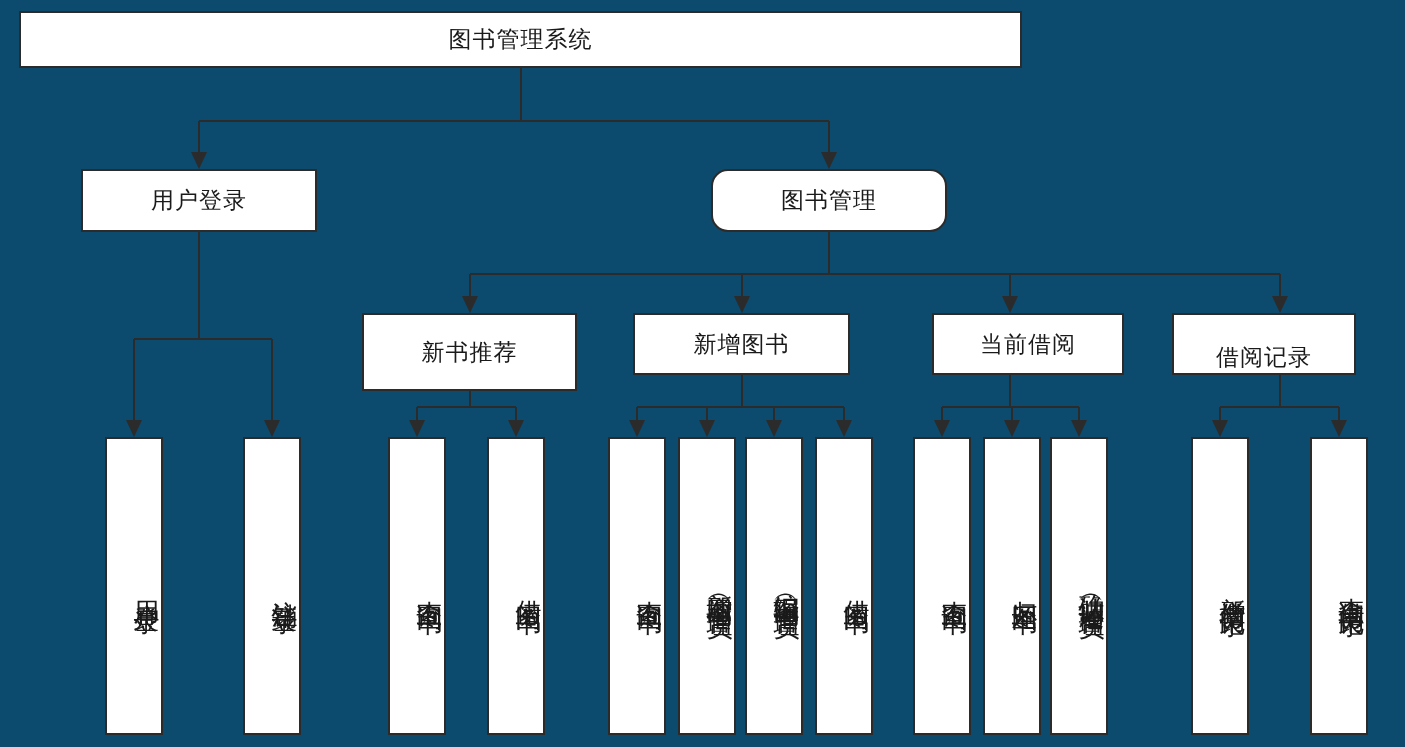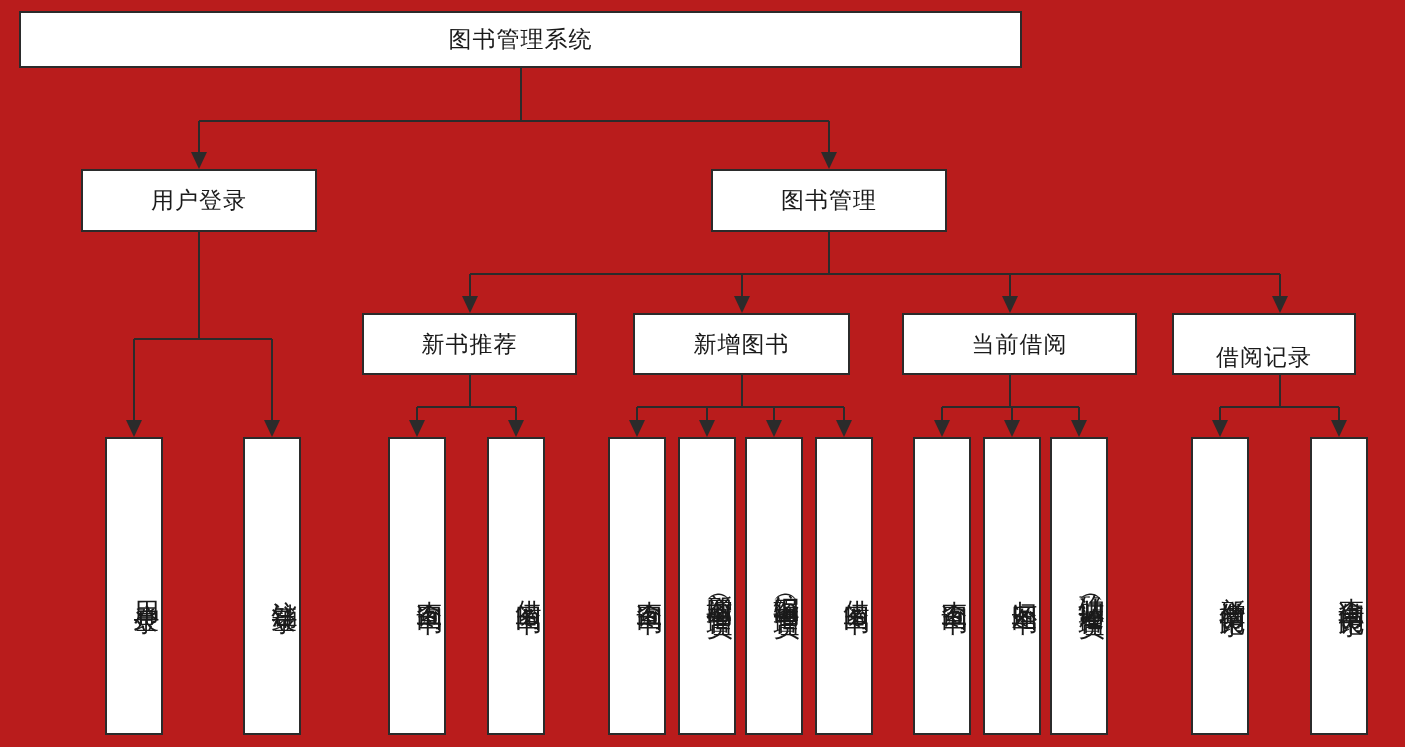--- a/index.html
+++ b/index.html
@@ -61,21 +61,21 @@
     bottom: 6px;
     font-size: 17px;
     color: #b9b9b9;
     white-space: nowrap;
     letter-spacing: 0.5px;
   }
 </style>
 </head>
 <body>
 
-<div id="canvas" style="background: #b91c1c;">
+<div id="canvas" style="background: #0c4a6e;">
 
   <svg id="edges" viewBox="0 0 1405 747" xmlns="http://www.w3.org/2000/svg">
       <path d="M 521 68 L 521 121" stroke="#2b2b2b" stroke-width="2.5" fill="none" shape-rendering="crispEdges"></path>
       <path d="M 199 121 L 829 121" stroke="#2b2b2b" stroke-width="2.5" fill="none" shape-rendering="crispEdges"></path>
       <path d="M 199 121 L 199 153" stroke="#2b2b2b" stroke-width="2.5" fill="none" shape-rendering="crispEdges"></path>
       <polygon points="191,152 207,152 199,169" fill="#2b2b2b"></polygon>
       <path d="M 829 121 L 829 153" stroke="#2b2b2b" stroke-width="2.5" fill="none" shape-rendering="crispEdges"></path>
       <polygon points="821,152 837,152 829,169" fill="#2b2b2b"></polygon>
       <path d="M 199 232 L 199 339" stroke="#2b2b2b" stroke-width="2.5" fill="none" shape-rendering="crispEdges"></path>
       <path d="M 134 339 L 272 339" stroke="#2b2b2b" stroke-width="2.5" fill="none" shape-rendering="crispEdges"></path>
@@ -125,30 +125,30 @@
       <polygon points="1331,420 1347,420 1339,437" fill="#2b2b2b"></polygon>
     </svg>
 
   <div id="nodes">
       <div class="node h" style="left: 19px; top: 11px; width: 1003px; height: 57px; border-color: rgb(43, 43, 43);">
         <span class="htext">图书管理系统</span>
       </div>
       <div class="node h" style="left: 81px; top: 169px; width: 236px; height: 63px; border-color: rgb(43, 43, 43);">
         <span class="htext">用户登录</span>
       </div>
-      <div class="node h" style="left: 711px; top: 169px; width: 236px; height: 63px; border-color: rgb(43, 43, 43);">
+      <div class="node h" style="left: 711px; top: 169px; width: 236px; height: 63px; border-color: rgb(43, 43, 43); border-radius: 17px;">
         <span class="htext">图书管理</span>
       </div>
-      <div class="node h" style="left: 362px; top: 313px; width: 215px; height: 62px; border-color: rgb(43, 43, 43); justify-content: center;">
+      <div class="node h" style="left: 362px; top: 313px; width: 215px; height: 78px; border-color: rgb(43, 43, 43); justify-content: center;">
         <span class="htext">新书推荐</span>
       </div>
       <div class="node h" style="left: 633px; top: 313px; width: 217px; height: 62px; border-color: rgb(43, 43, 43);">
         <span class="htext">新增图书</span>
       </div>
-      <div class="node h" style="left: 902px; top: 313px; width: 235px; height: 62px; border-color: rgb(43, 43, 43);">
+      <div class="node h" style="left: 932px; top: 313px; width: 192px; height: 62px; border-color: rgb(43, 43, 43);">
         <span class="htext">当前借阅</span>
       </div>
       <div class="node h" style="left: 1172px; top: 313px; width: 184px; height: 62px; border-color: rgb(43, 43, 43); align-items: flex-end;">
         <span class="htext">借阅记录</span>
       </div>
       <div class="node v" style="left: 105px; top: 437px; width: 58px; height: 298px; border-color: rgb(43, 43, 43);">
         <span class="vtext">用户登录</span>
       </div>
       <div class="node v" style="left: 243px; top: 437px; width: 58px; height: 298px; border-color: rgb(43, 43, 43);">
         <span class="vtext">注销登录</span>

